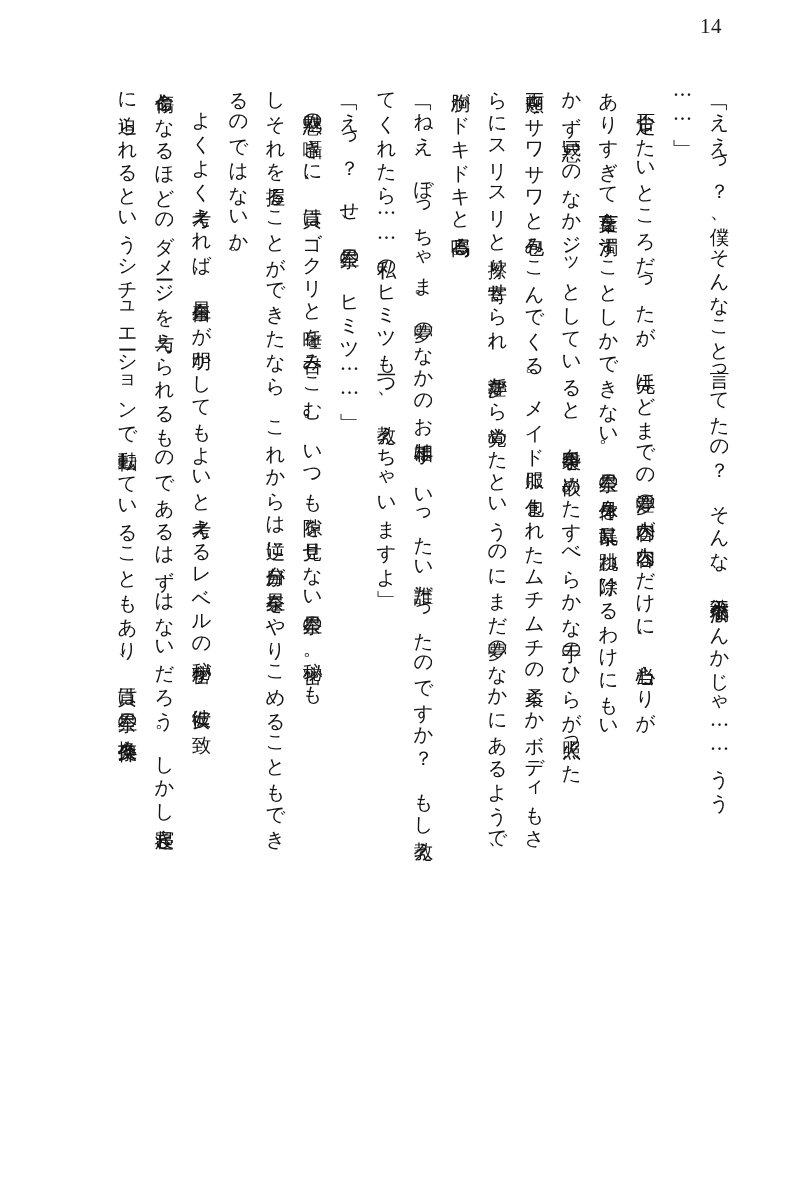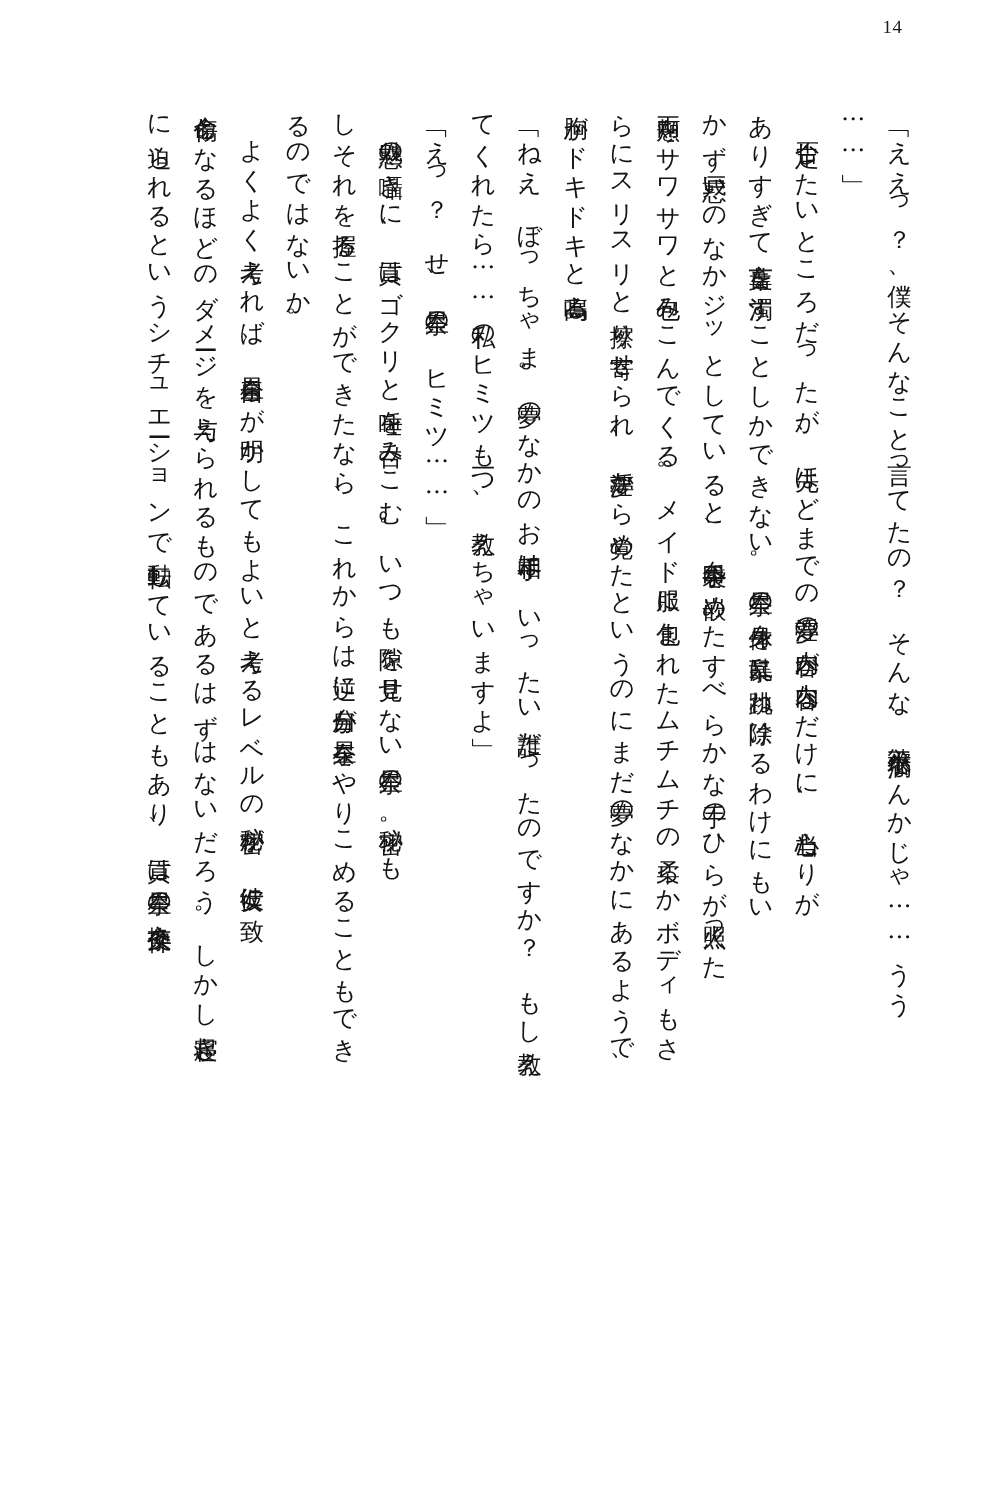--- a/index.html
+++ b/index.html
@@ -19,21 +19,21 @@
     position: relative;
     width: 800px;
     height: 1200px;
     box-sizing: border-box;
     background: #ffffff;
   }
   .page-number {
     position: absolute;
     top: 14px;
     right: 78px;
-    font-size: 15px;
+    font-size: 21px;
     letter-spacing: 0.5px;
     color: #1a1a1a;
     font-family: "Liberation Serif", "DejaVu Serif", serif;
   }
   .text-body {
     position: absolute;
     top: 78px;
     left: 62px;
     right: 62px;
     height: 1070px;

